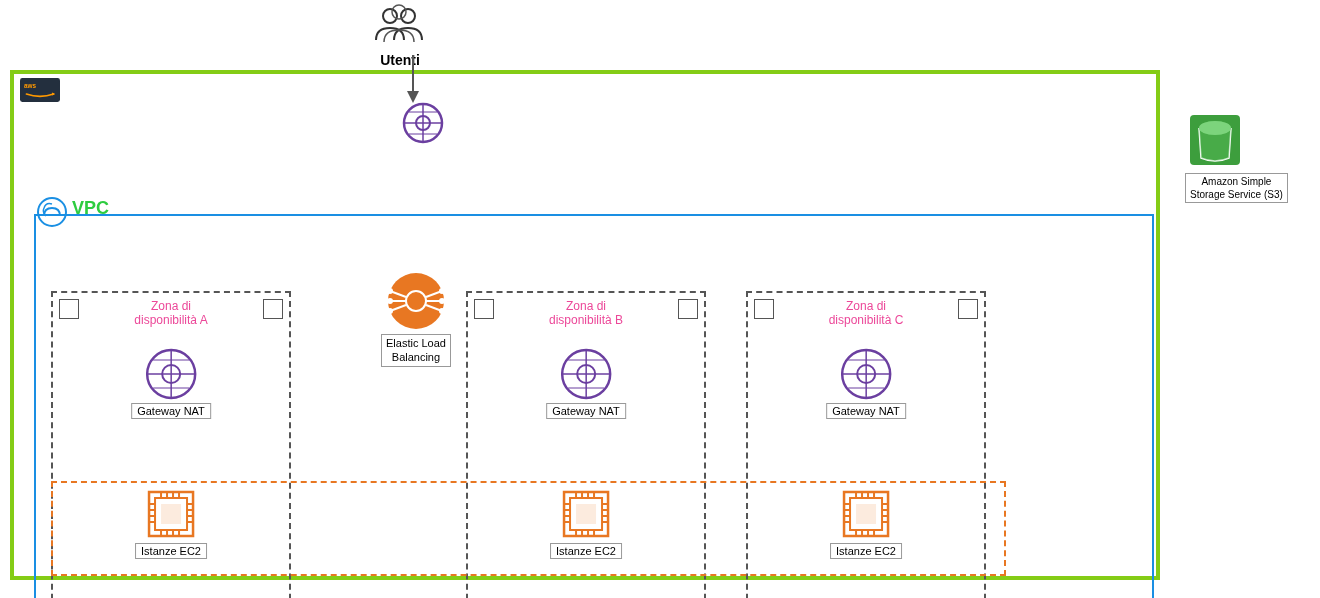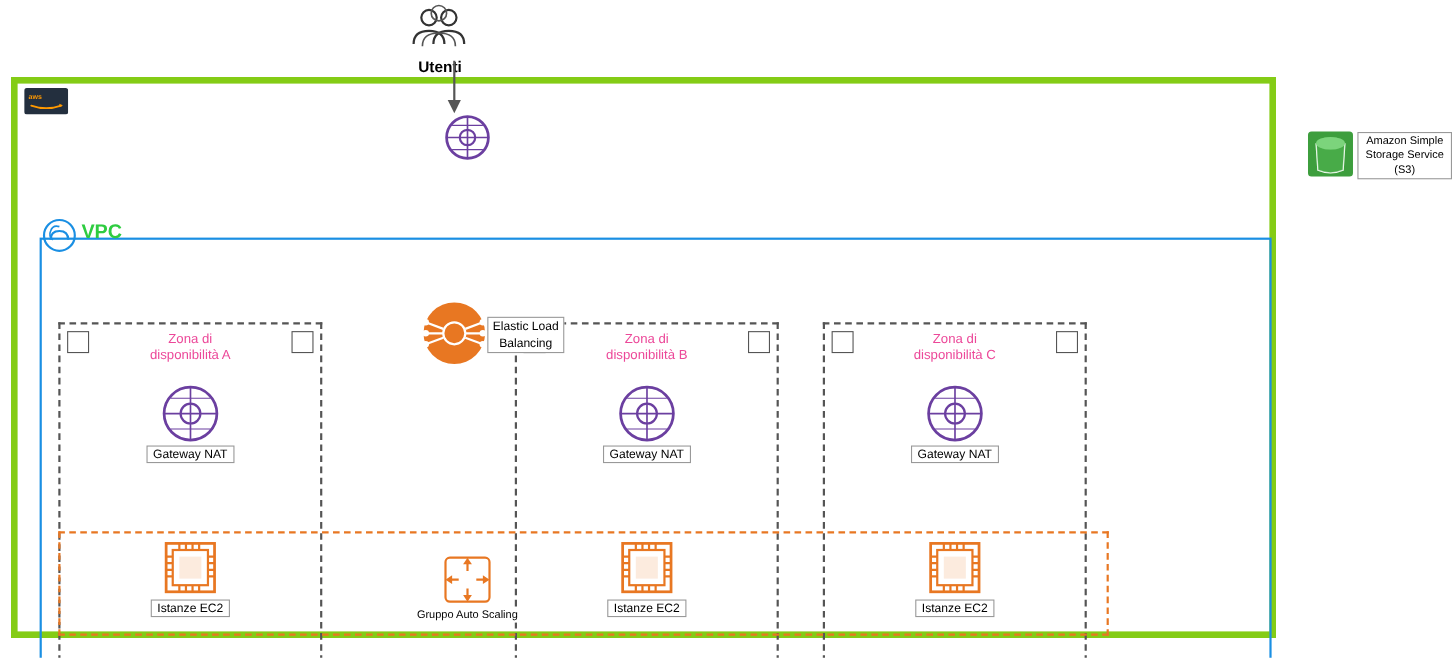--- a/index.html
+++ b/index.html
@@ -49,21 +49,21 @@
       z-index: 10;
     }
 
     
     .aws-outer {
       position: absolute;
       top: 70px;
       left: 10px;
       width: 1150px;
       height: 510px;
-      border: 6px solid #84cc16;
+      border: 4px solid #84cc16;
       background: #fff;
     }
     .aws-logo {
       position: absolute;
       top: 4px;
       left: 6px;
       width: 40px;
       height: 24px;
     }
 
@@ -311,21 +311,21 @@
             <line x1="34" y1="4" x2="34" y2="10" stroke="#e87722" stroke-width="2"></line>
             <line x1="16" y1="48" x2="16" y2="42" stroke="#e87722" stroke-width="2"></line>
             <line x1="22" y1="48" x2="22" y2="42" stroke="#e87722" stroke-width="2"></line>
             <line x1="28" y1="48" x2="28" y2="42" stroke="#e87722" stroke-width="2"></line>
             <line x1="34" y1="48" x2="34" y2="42" stroke="#e87722" stroke-width="2"></line>
           </svg>
           <span style="font-size:11px; text-align:center; margin-top:3px; border:1px solid #999; background:#fff; padding:1px 5px;">Istanze EC2</span>
         </div>
       </div>
 
-      <div style="position:absolute; top:55px; left:345px; display:flex; flex-direction:row; align-items:center;">
+      <div style="position:absolute; top:55px; left:345px; display:flex; flex-direction:column; align-items:center;">
         <svg width="60" height="60" viewBox="0 0 60 60" xmlns="http://www.w3.org/2000/svg">
           <circle cx="30" cy="30" r="28" fill="#e87722"></circle>
 
           <circle cx="30" cy="30" r="10" fill="none" stroke="#fff" stroke-width="2"></circle>
           <line x1="4" y1="20" x2="20" y2="26" stroke="#fff" stroke-width="2"></line>
           <line x1="4" y1="30" x2="20" y2="30" stroke="#fff" stroke-width="2"></line>
           <line x1="4" y1="40" x2="20" y2="34" stroke="#fff" stroke-width="2"></line>
           <line x1="56" y1="20" x2="40" y2="26" stroke="#fff" stroke-width="2"></line>
           <line x1="56" y1="30" x2="40" y2="30" stroke="#fff" stroke-width="2"></line>
           <line x1="56" y1="40" x2="40" y2="34" stroke="#fff" stroke-width="2"></line>
@@ -335,40 +335,25 @@
           <circle cx="56" cy="20" r="3" fill="#fff"></circle>
           <circle cx="56" cy="30" r="3" fill="#fff"></circle>
           <circle cx="56" cy="40" r="3" fill="#fff"></circle>
         </svg>
         <span style="font-size:11px; text-align:center; margin-top:3px; border:1px solid #999; background:#fff; padding:1px 4px; line-height:1.3; max-width:90px;">Elastic Load<br>Balancing</span>
       </div>
 
       <div style="position:absolute; top:265px; left:15px; width:955px; height:95px; border:2px dashed #e87722;">
       </div>
 
-      <div style="position:absolute; top:285px; left:338px; display:flex; flex-direction:column; align-items:center;">
-        <svg width="48" height="48" viewBox="0 0 48 48" xmlns="http://www.w3.org/2000/svg">
-          <rect x="4" y="4" width="40" height="40" rx="4" fill="none" stroke="#e87722" stroke-width="2"></rect>
-
-          <line x1="24" y1="6" x2="24" y2="16" stroke="#e87722" stroke-width="2"></line>
-          <polygon points="20,10 24,4 28,10" fill="#e87722"></polygon>
-          <line x1="24" y1="42" x2="24" y2="32" stroke="#e87722" stroke-width="2"></line>
-          <polygon points="20,38 24,44 28,38" fill="#e87722"></polygon>
-          <line x1="6" y1="24" x2="16" y2="24" stroke="#e87722" stroke-width="2"></line>
-          <polygon points="10,20 4,24 10,28" fill="#e87722"></polygon>
-          <line x1="42" y1="24" x2="32" y2="24" stroke="#e87722" stroke-width="2"></line>
-          <polygon points="38,20 44,24 38,28" fill="#e87722"></polygon>
-        </svg>
-        <span style="font-size:10px; text-align:center; margin-top:2px; white-space:nowrap; background:#fff; padding:1px 3px;">Gruppo Auto Scaling</span>
-      </div>
 
     </div>
   </div>
 
-  <div style="position:absolute; top:110px; left:1185px; display:flex; flex-direction:row; align-items:center;">
+  <div style="position:absolute; top:110px; left:1185px; display:flex; flex-direction:column; align-items:flex-start;">
     <svg width="60" height="60" viewBox="0 0 60 60" xmlns="http://www.w3.org/2000/svg">
       <rect x="5" y="5" width="50" height="50" rx="4" fill="#3d9e3d"></rect>
 
       <ellipse cx="30" cy="18" rx="16" ry="7" fill="#5bbf5b"></ellipse>
       <path d="M14 18 L16 48 Q30 54 44 48 L46 18" fill="none" stroke="#fff" stroke-width="1.5"></path>
       <path d="M14 18 L16 48 Q30 54 44 48 L46 18" fill="#5bbf5b" opacity="0.4"></path>
       <ellipse cx="30" cy="18" rx="16" ry="7" fill="#7cd47c"></ellipse>
     </svg>
     <span style="font-size:10px; text-align:center; margin-top:3px; border:1px solid #999; background:#fff; padding:1px 4px; line-height:1.3; max-width:110px;">Amazon Simple<br>Storage Service (S3)</span>
   </div>

